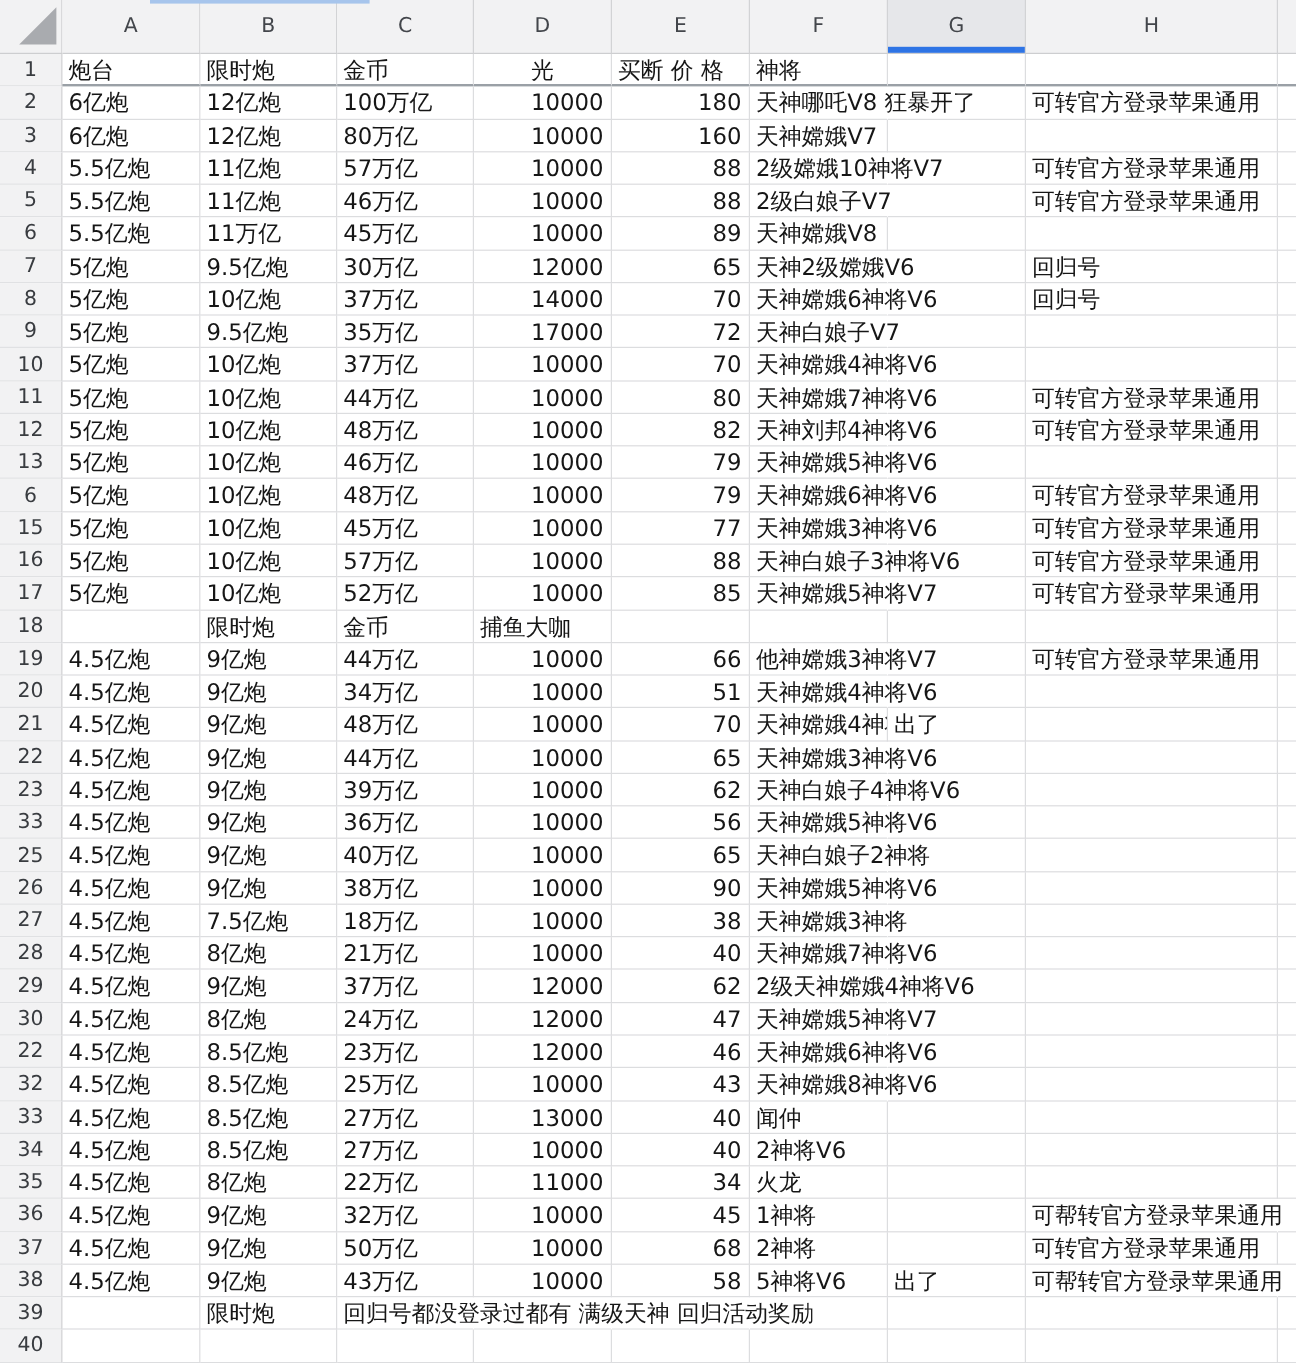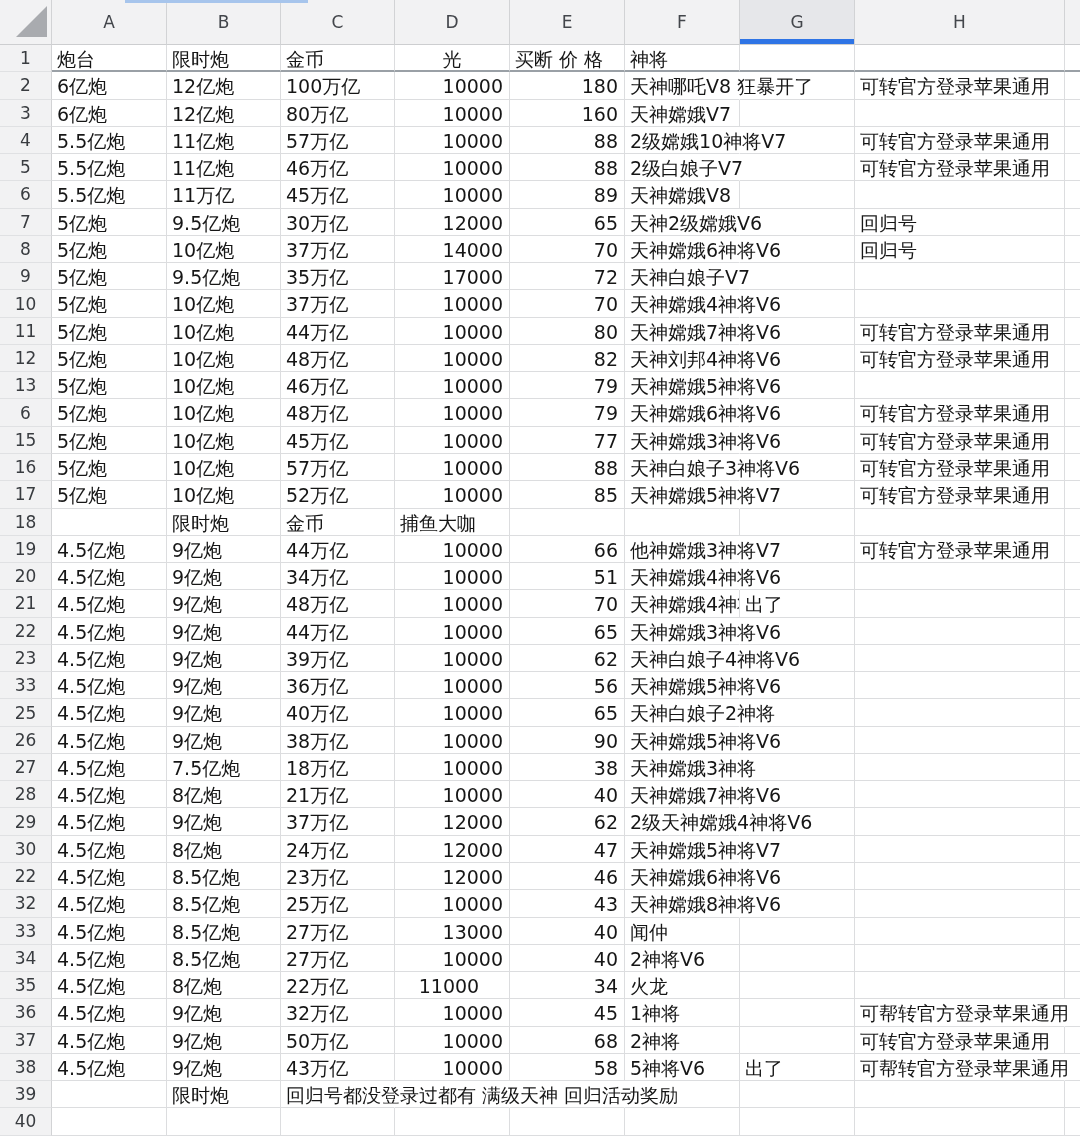--- a/index.html
+++ b/index.html
@@ -480,21 +480,21 @@
         <div class="cell" style="width: 115px;"><span>2神将V6</span></div>
         <div class="cell" style="width: 115px;"></div>
         <div class="cell" style="width: 210px;"></div>
         <div class="cell" style="width: 15px; border-right: none;"></div>
       </div>
       <div class="gridrow">
         <div class="rownum">35</div>
         <div class="cell" style="width: 115px;"><span>4.5亿炮</span></div>
         <div class="cell" style="width: 114px;"><span>8亿炮</span></div>
         <div class="cell" style="width: 114px;"><span>22万亿</span></div>
-        <div class="cell num" style="width: 115px; text-align: center;"><span>11000</span></div>
+        <div class="cell num" style="width: 115px;"><span>11000</span></div>
         <div class="cell num" style="width: 115px;"><span>34</span></div>
         <div class="cell" style="width: 115px;"><span>火龙</span></div>
         <div class="cell" style="width: 115px;"></div>
         <div class="cell" style="width: 210px;"></div>
         <div class="cell" style="width: 15px; border-right: none;"></div>
       </div>
       <div class="gridrow">
         <div class="rownum">36</div>
         <div class="cell" style="width: 115px;"><span>4.5亿炮</span></div>
         <div class="cell" style="width: 114px;"><span>9亿炮</span></div>

